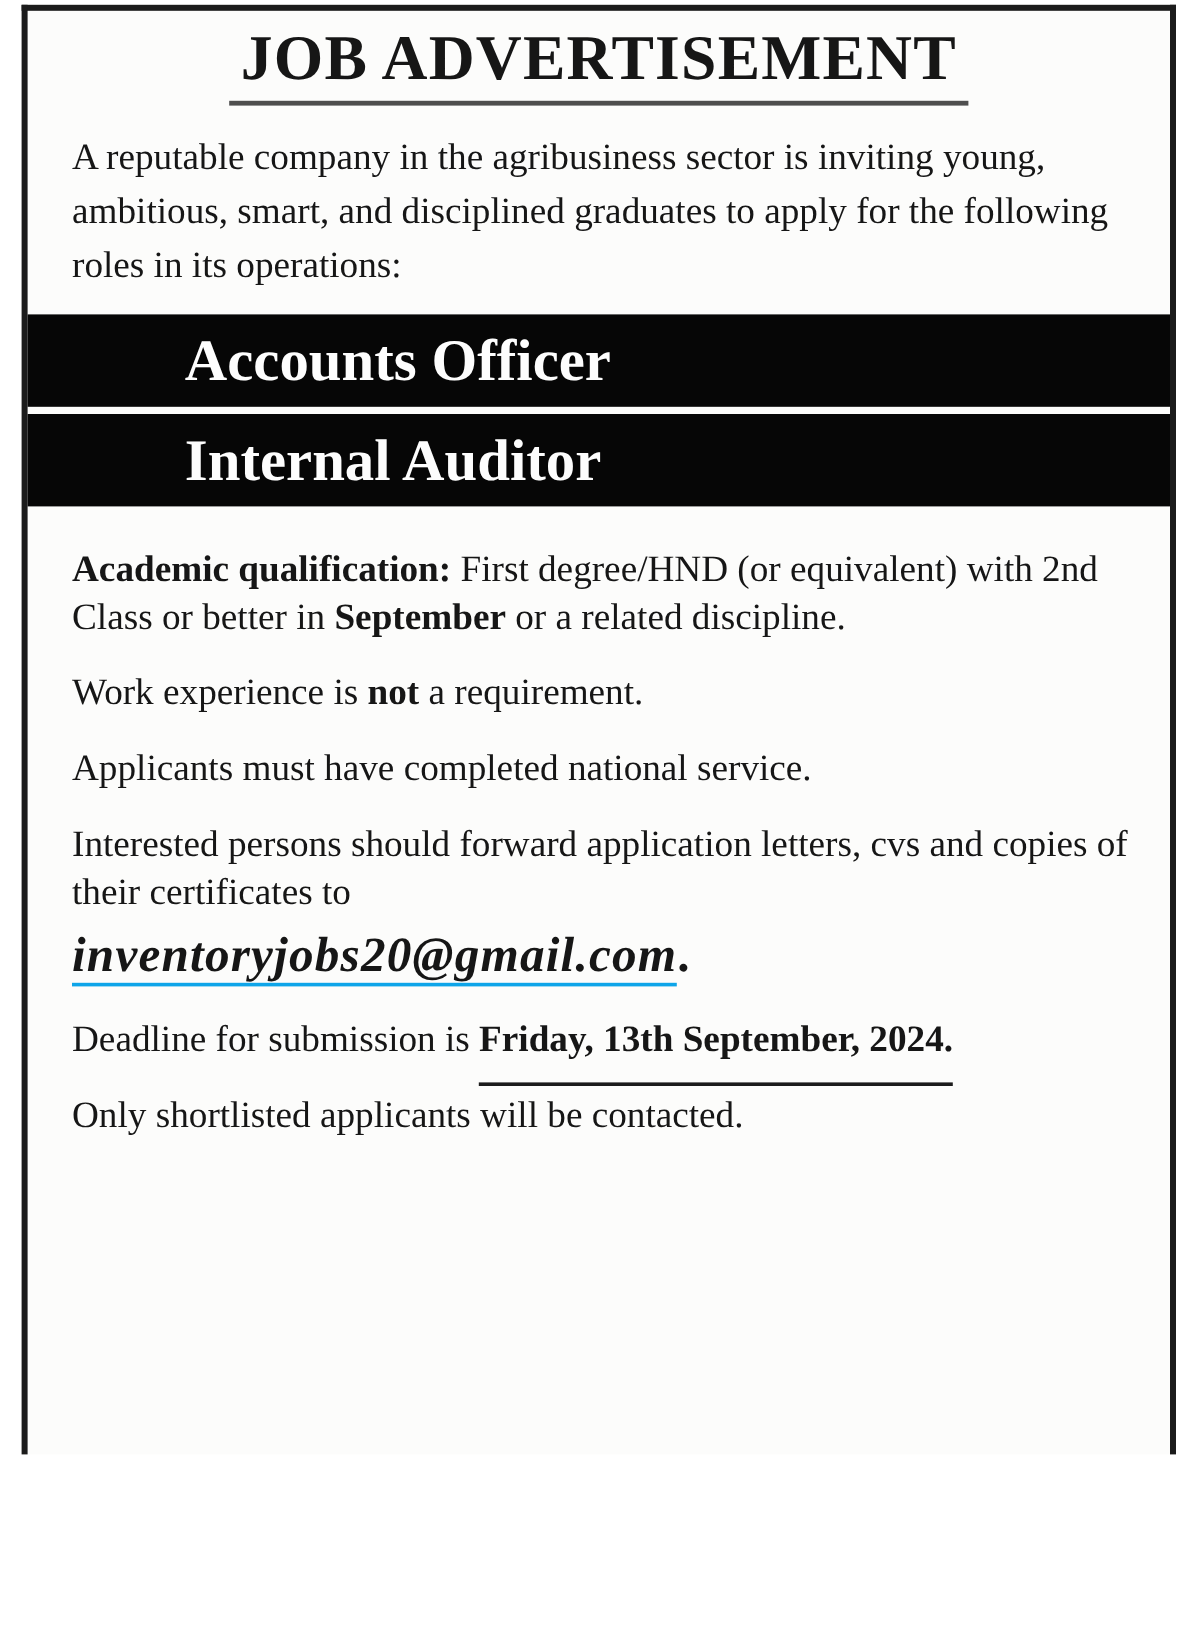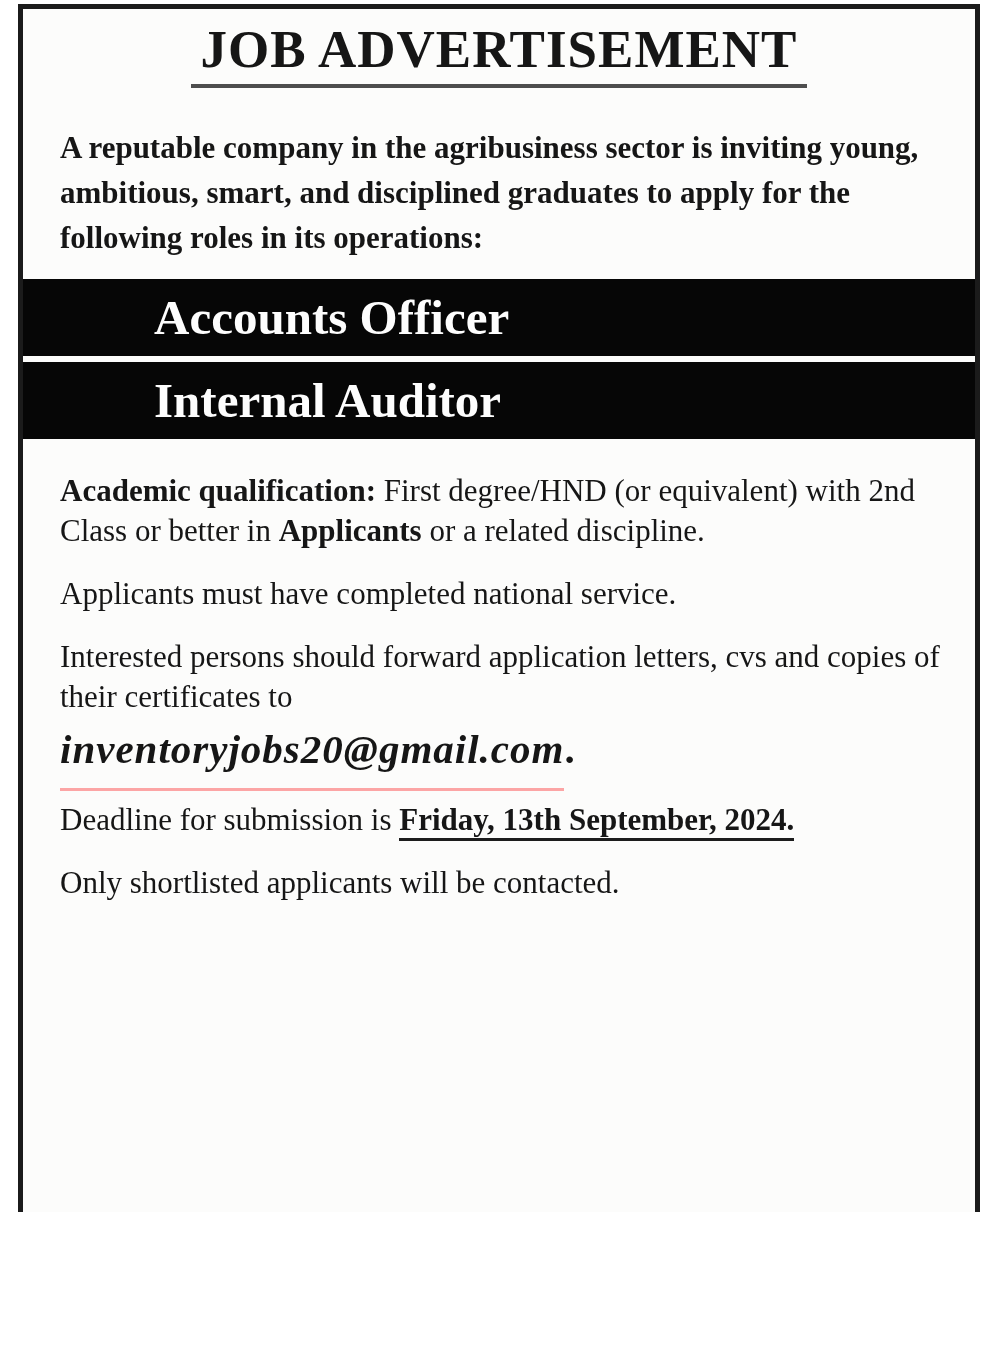--- a/index.html
+++ b/index.html
@@ -44,22 +44,21 @@
     padding: 0 30px 0 37px;
   }
   p.body {
     font-size: 31px;
     line-height: 40px;
     margin: 23px 0 0 0;
   }
   p.intro {
     font-size: 31px;
     line-height: 45px;
-    margin: 37px 0 0 0;
-    font-weight: bold;
+    margin: 20px 0 0 0;
   }
   .banner {
     background: #060606;
     color: #fdfdfd;
     height: 77px;
     line-height: 77px;
     font-size: 49px;
     font-weight: bold;
     padding-left: 131px;
     white-space: nowrap;
@@ -72,32 +71,32 @@
   .email-line {
     display: block;
     margin-top: 8px;
     line-height: 48px;
   }
   .email {
     font-size: 41px;
     font-weight: bold;
     font-style: italic;
     letter-spacing: 1px;
-    border-bottom: 3px solid #fca5a5;
-    padding-bottom: 16px;
+    border-bottom: 3px solid #0ea5e9;
+    padding-bottom: 1px;
   }
   .email-dot {
     font-size: 41px;
     font-weight: bold;
   }
   .deadline-p { white-space: nowrap; margin-top: 27px; }
   .deadline-date {
     font-weight: bold;
     border-bottom: 3px solid #1c1c1c;
-    padding-bottom: 1px;
+    padding-bottom: 19px;
   }
   .footer-p {
     font-weight: normal;
     margin-top: 30px;
   }
 </style>
 </head>
 <body>
 
 <div class="sheet">
@@ -113,25 +112,26 @@
   <div class="banner banner-accounts">
     <span>Accounts Officer</span>
   </div>
 
   <div class="banner banner-internal">
     <span>Internal Auditor</span>
   </div>
 
   <div class="content after-banners">
 
-    <p class="body"><strong>Academic qualification:</strong><span> First degree/HND (or equivalent) with 2nd Class or better in </span><strong>Applicants</strong><span> or a related discipline.</span></p>
+    <p class="body"><strong>Academic qualification:</strong><span> First degree/HND (or equivalent) with 2nd Class or better in </span><strong>September</strong><span> or a related discipline.</span></p>
 
 
 
 
+    <p class="body"><span>Work experience is </span><strong>not</strong><span> a requirement.</span></p>
 
     <p class="body">Applicants must have completed national service.</p>
 
     <p class="body"><span>Interested persons should forward application letters, cvs and copies of their certificates to</span><span class="email-line"><span class="email">inventoryjobs20@gmail.com</span><span class="email-dot">.</span></span></p>
 
     <p class="body deadline-p"><span>Deadline for submission is </span><span class="deadline-date">Friday, 13th September, 2024.</span></p>
 
     <p class="body footer-p">Only shortlisted applicants will be contacted.</p>
 
   </div>

